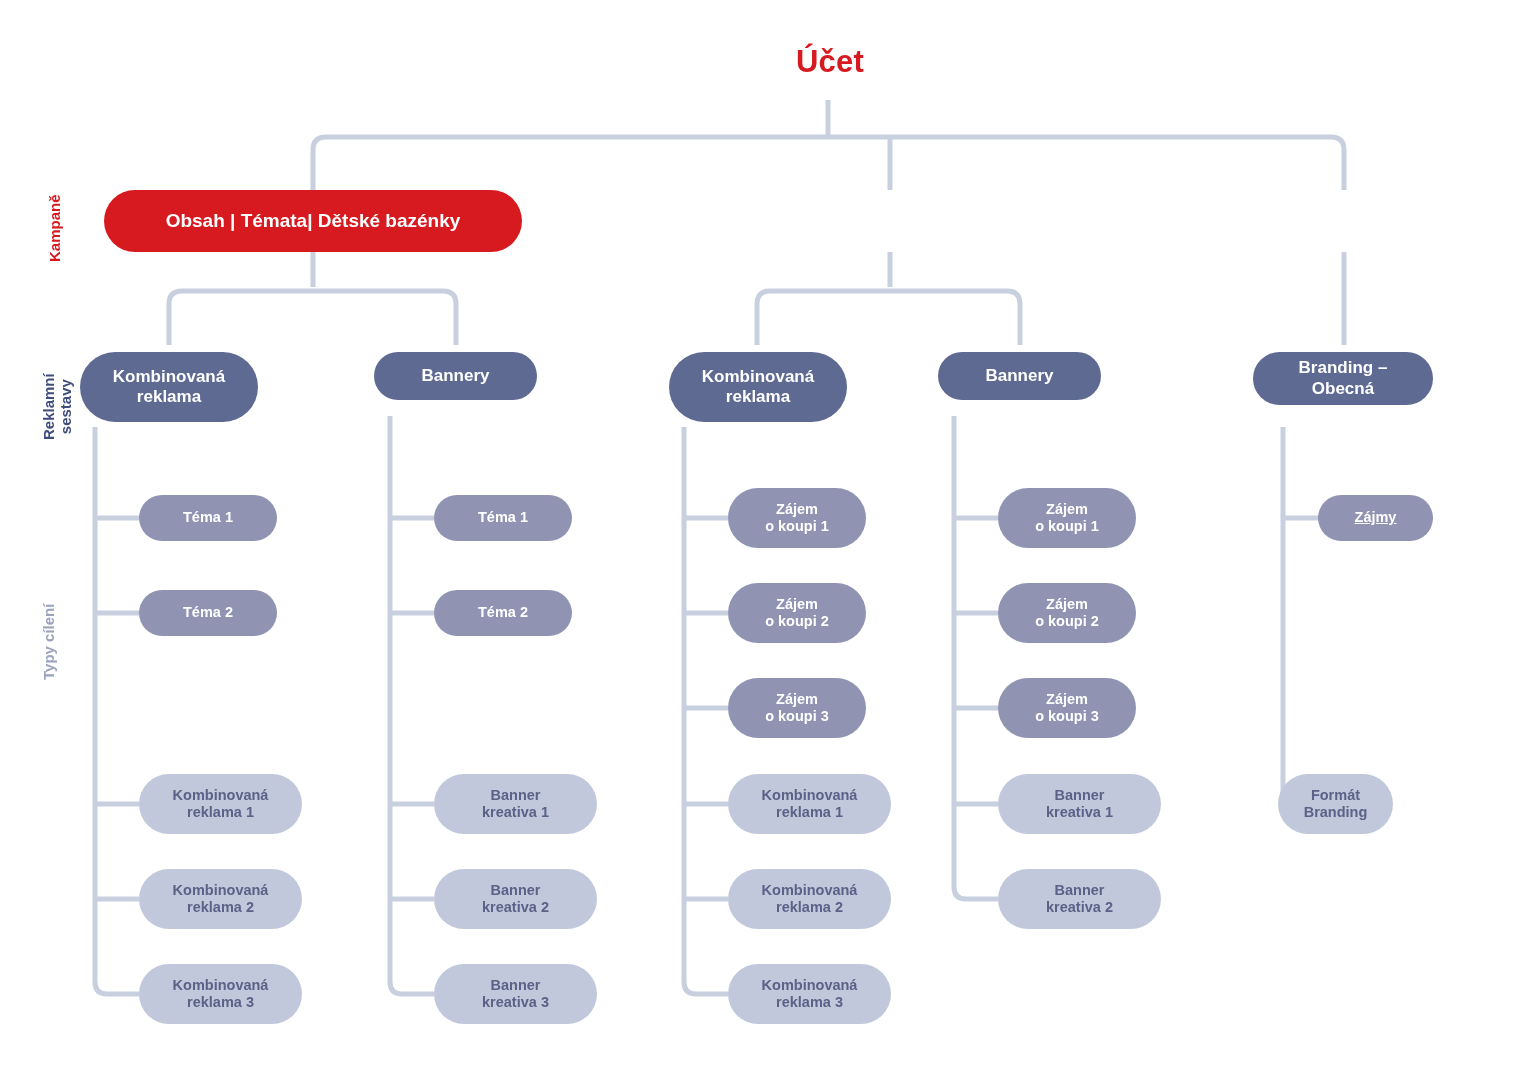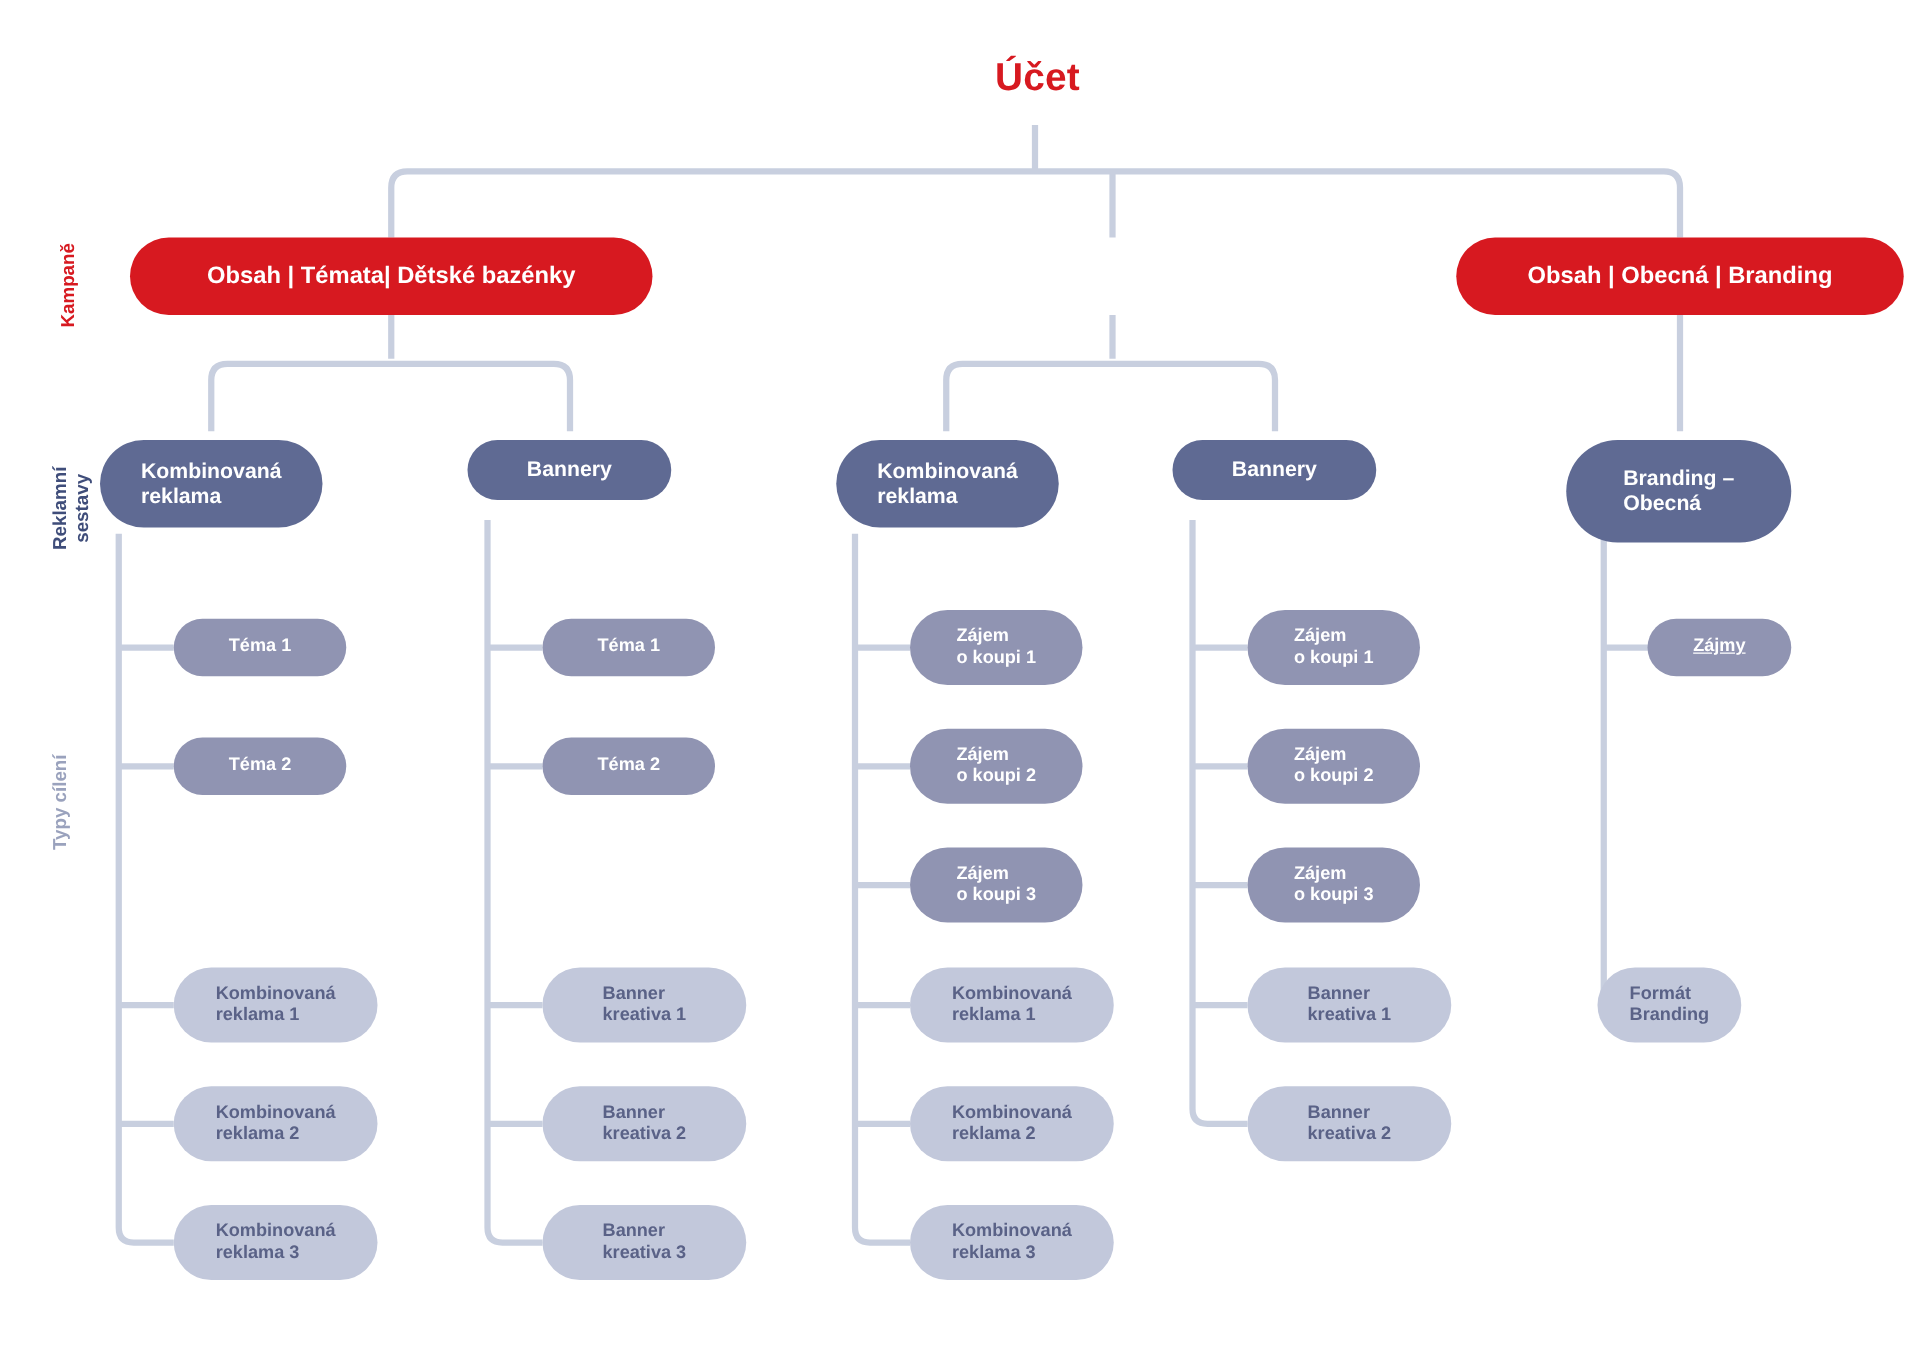--- a/index.html
+++ b/index.html
@@ -50,21 +50,21 @@
   .rowlabel.campaigns { color: #d71920; left: 46px; top: 262px; }
   .rowlabel.adgroups  { color: #3f4d7a; left: 40px; top: 440px; }
   .rowlabel.targets   { color: #9aa2bd; left: 40px; top: 680px; font-weight: bold; }
 
   
   .pill {
     position: absolute;
     display: flex;
     align-items: center;
     justify-content: center;
-    text-align: left;
+    text-align: center;
     border-radius: 999px;
     white-space: pre-line;
     line-height: 1.18;
   }
   .pill.campaign {
     background: #d71920;
     color: #ffffff;
     font-size: 19px;
     font-weight: bold;
     height: 62px;
@@ -141,29 +141,28 @@
   </svg>
 
   <div class="title">Účet</div>
 
   <div class="rowlabel campaigns">Kampaně</div>
   <div class="rowlabel adgroups">Reklamní
 sestavy</div>
   <div class="rowlabel targets">Typy cílení</div>
 
   <div class="pill campaign" style="left:104px; top:190px; width:418px;">Obsah | Témata| Dětské bazénky</div>
-  <div class="pill campaign" style="left:1165px; top:190px; width:358px;">Obsah | Obecná | Branding</div>
 
   <div class="pill adgroup" style="left:80px; top:352px; width:178px; height:70px;">Kombinovaná
 reklama</div>
   <div class="pill adgroup" style="left:374px; top:352px; width:163px; height:48px;">Bannery</div>
   <div class="pill adgroup" style="left:669px; top:352px; width:178px; height:70px;">Kombinovaná
 reklama</div>
   <div class="pill adgroup" style="left:938px; top:352px; width:163px; height:48px;">Bannery</div>
-  <div class="pill adgroup" style="left:1253px; top:352px; width:180px; height:82px;">Branding –
+  <div class="pill adgroup" style="left:1253px; top:352px; width:180px; height:53px;">Branding –
 Obecná</div>
 
   <div class="pill target" style="left:139px; top:495px; width:138px; height:46px;">Téma 1</div>
   <div class="pill target" style="left:139px; top:590px; width:138px; height:46px;">Téma 2</div>
   <div class="pill creative" style="left:139px; top:774px; width:163px; height:60px;">Kombinovaná
 reklama 1</div>
   <div class="pill creative" style="left:139px; top:869px; width:163px; height:60px;">Kombinovaná
 reklama 2</div>
   <div class="pill creative" style="left:139px; top:964px; width:163px; height:60px;">Kombinovaná
 reklama 3</div>

